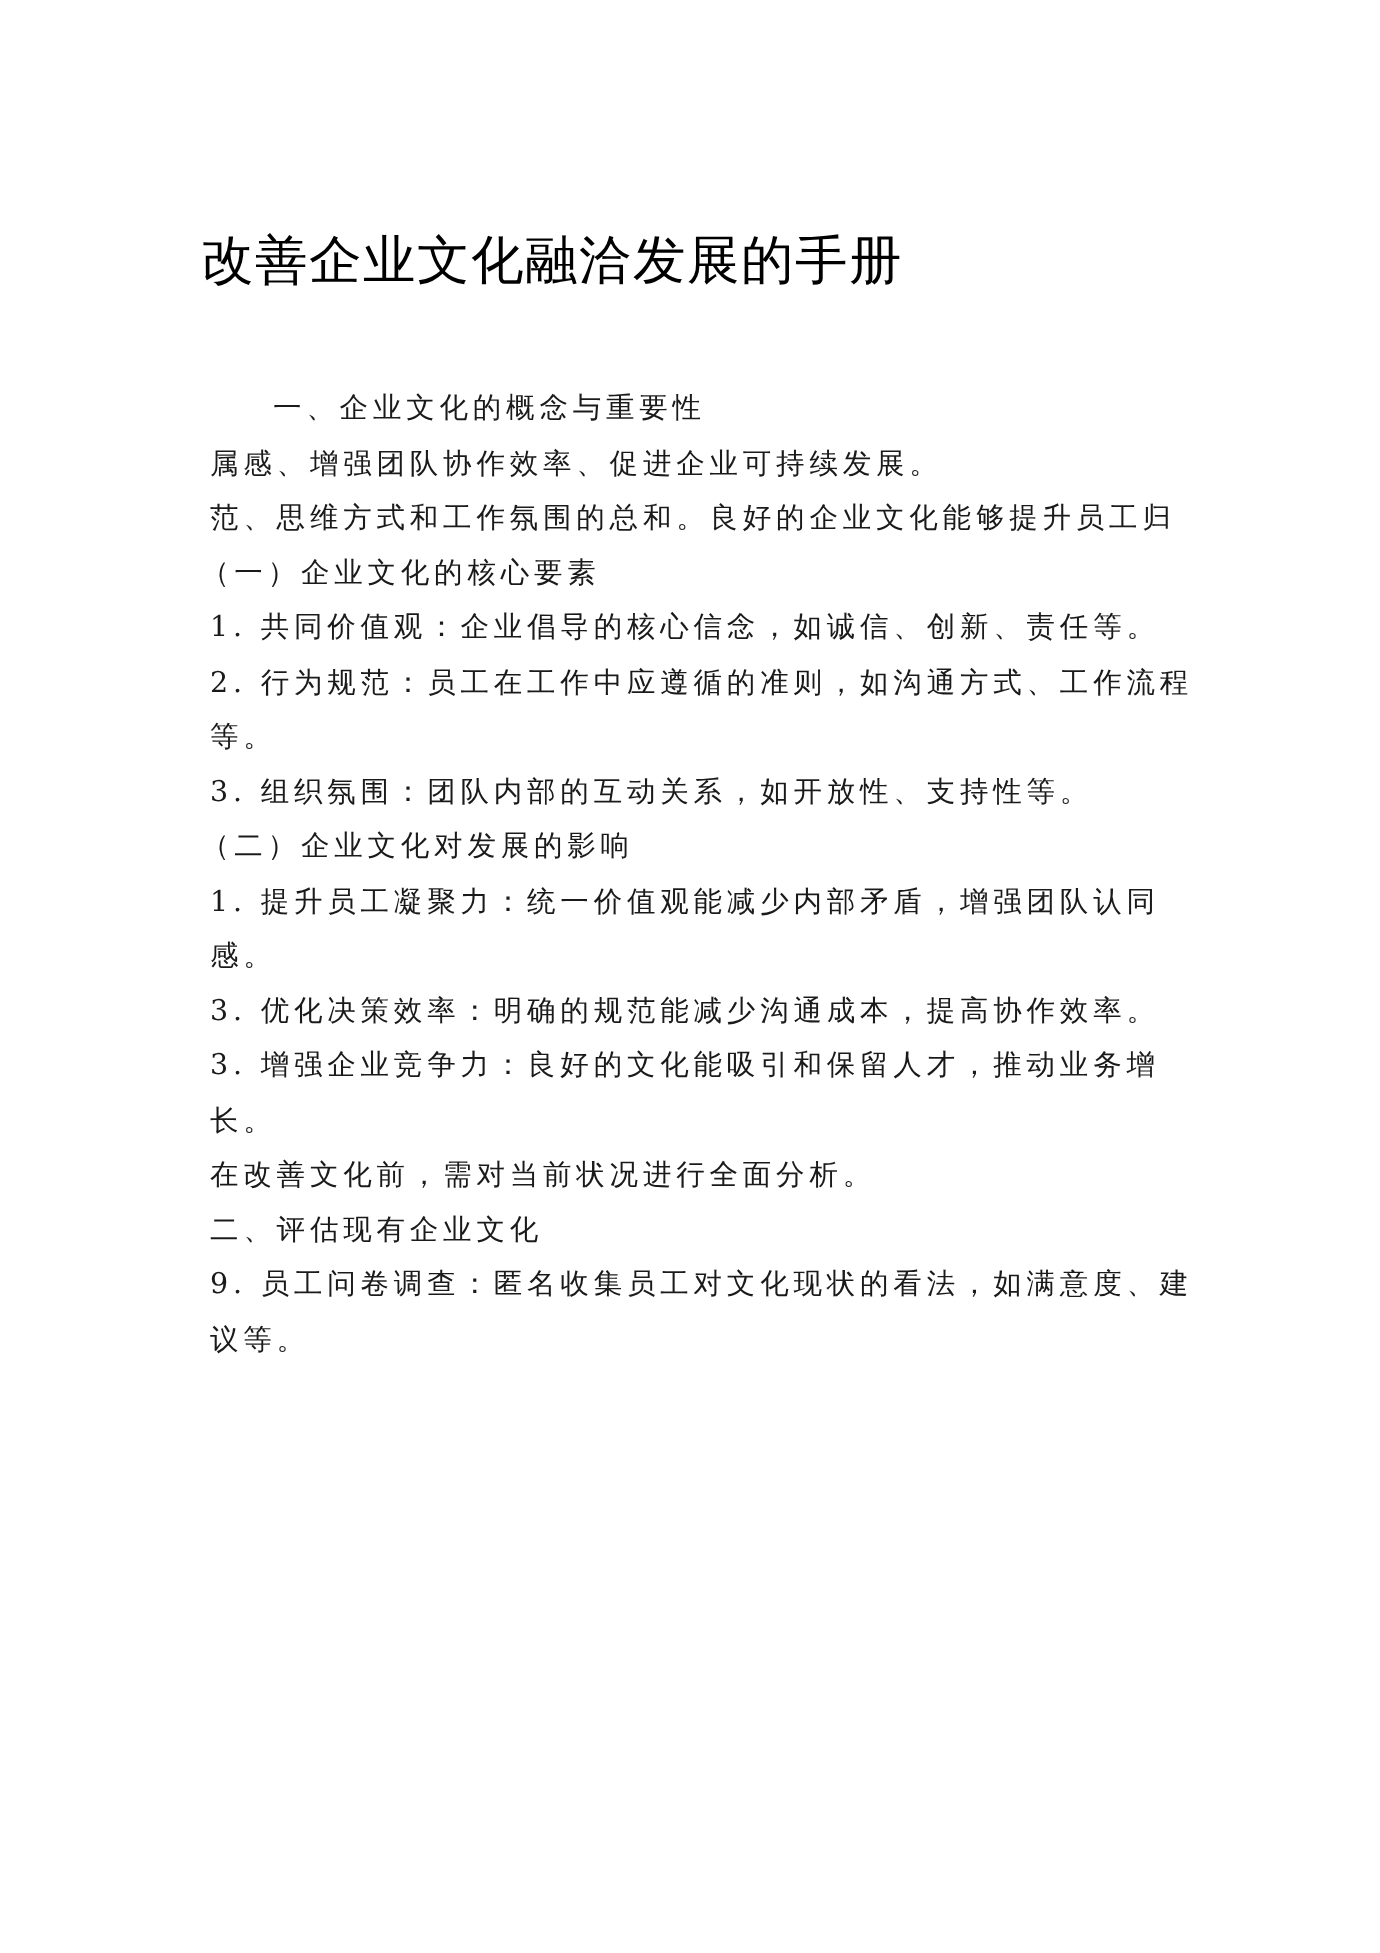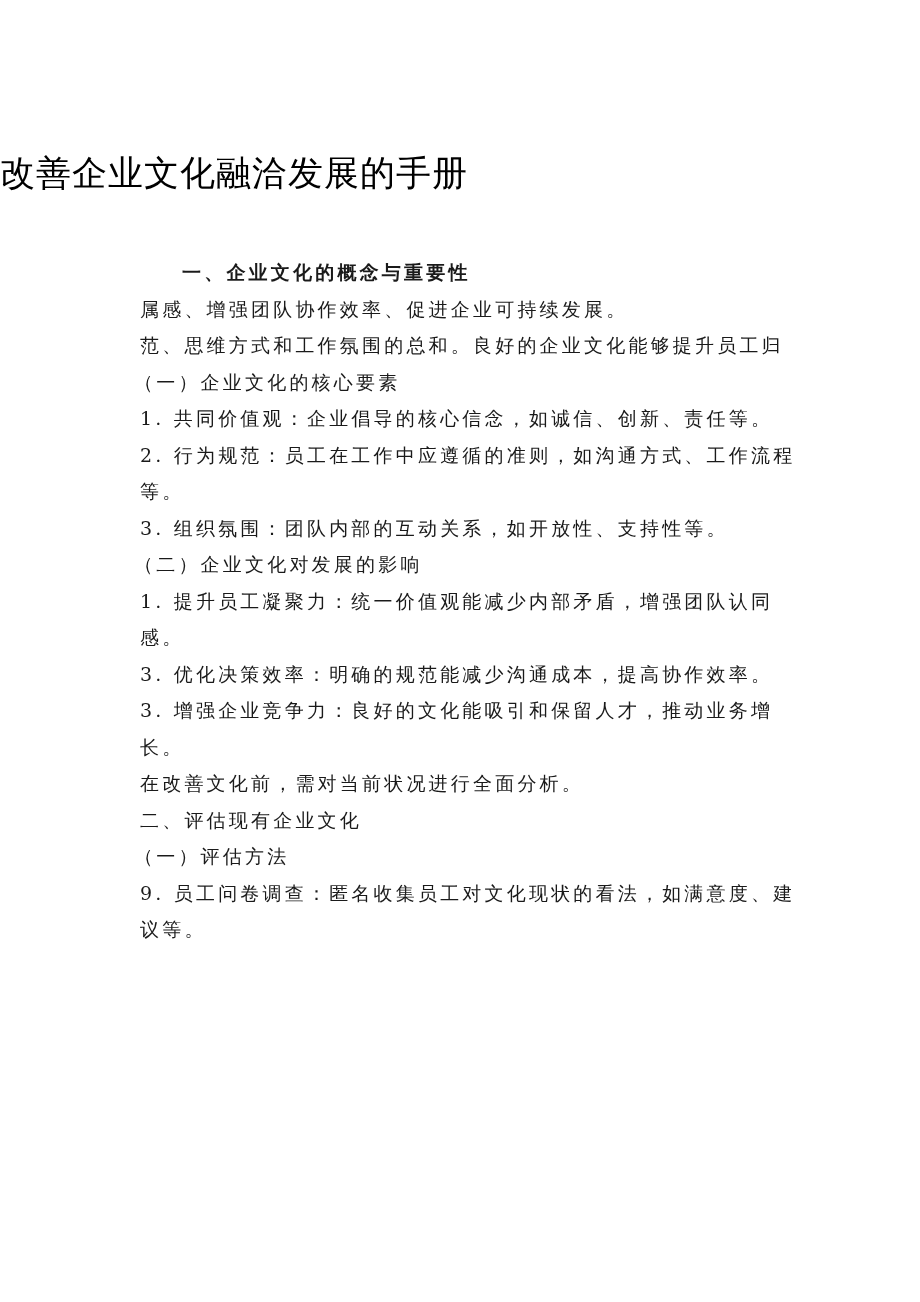--- a/index.html
+++ b/index.html
@@ -1,25 +1,25 @@
 <!DOCTYPE html>
 <html><head>
 <meta charset="utf-8">
 <style>
   html, body { margin: 0; padding: 0; background: #ffffff; }
   body { width: 920px; height: 1302px; position: relative; overflow: hidden;
          font-family: "DejaVu Serif", "Liberation Serif", serif; color: #111; }
   .page { position: absolute; left: 0; top: 0; width: 920px; height: 1302px; background: #fff; }
-  .title { position: absolute; left: 0; top: 150px; width: 736px; 
+  .title { position: absolute; left: 0; top: 150px; width: 736px; text-align: center;
            font-family: "DejaVu Sans", "Liberation Sans", sans-serif;
            font-size: 35px; font-weight: 400; letter-spacing: 1px; color: #000; }
   .body { position: absolute; left: 140px; top: 254px; width: 650px; }
   .line { height: 36.5px; line-height: 36px; font-size: 19px; letter-spacing: 3.2px;
           white-space: nowrap; color: #1a1a1a; }
-  .line.indent { padding-left: 42px; font-weight: bold; }
+  .line.indent { padding-left: 42px; }
   .line.paren { margin-left: -6px; }
 </style>
 </head>
 <body>
 
 <div class="page">
   <div class="title">改善企业文化融洽发展的手册</div>
 
   <div class="body">
     <div class="line indent">一、企业文化的概念与重要性</div>
@@ -31,17 +31,16 @@
     <div class="line">等。</div>
     <div class="line">3. 组织氛围：团队内部的互动关系，如开放性、支持性等。</div>
     <div class="line paren">（二）企业文化对发展的影响</div>
     <div class="line">1. 提升员工凝聚力：统一价值观能减少内部矛盾，增强团队认同</div>
     <div class="line">感。</div>
     <div class="line">3. 优化决策效率：明确的规范能减少沟通成本，提高协作效率。</div>
     <div class="line">3. 增强企业竞争力：良好的文化能吸引和保留人才，推动业务增</div>
     <div class="line">长。</div>
     <div class="line">在改善文化前，需对当前状况进行全面分析。</div>
     <div class="line">二、评估现有企业文化</div>
-    <div class="line paren">（一）评估方法</div>
     <div class="line">9. 员工问卷调查：匿名收集员工对文化现状的看法，如满意度、建</div>
     <div class="line">议等。</div>
   </div>
 </div>
 
 </body></html>

